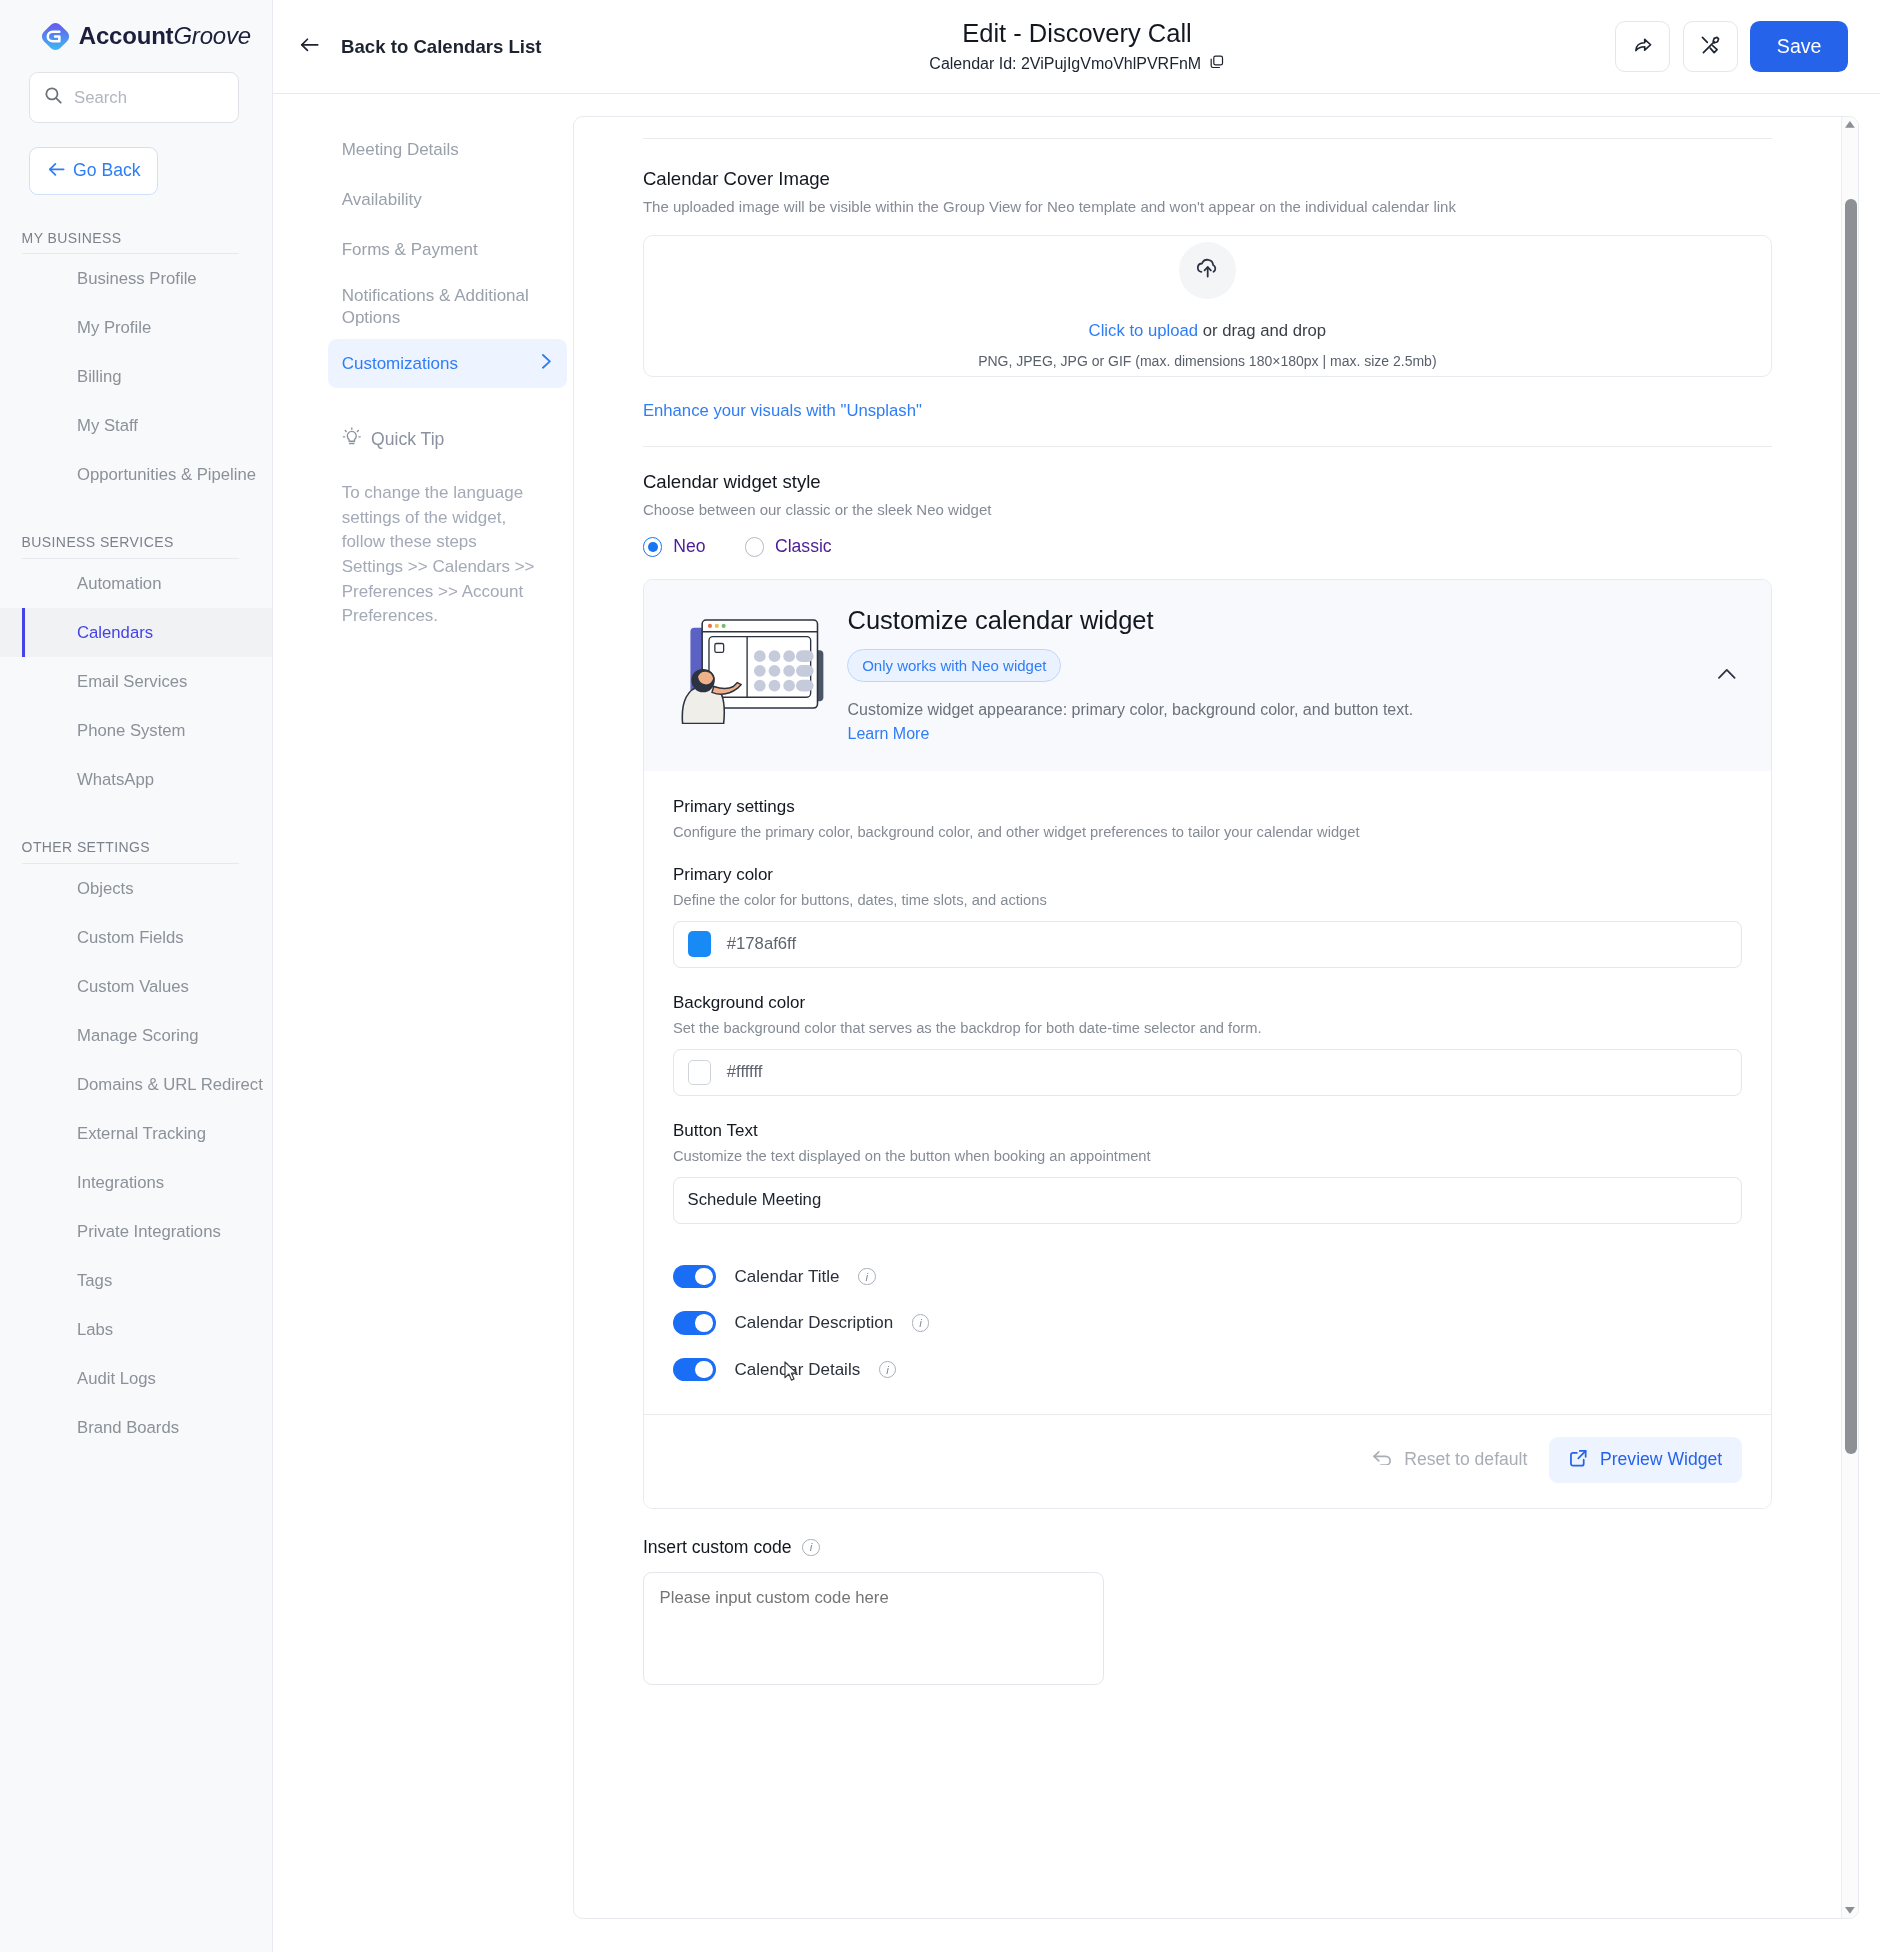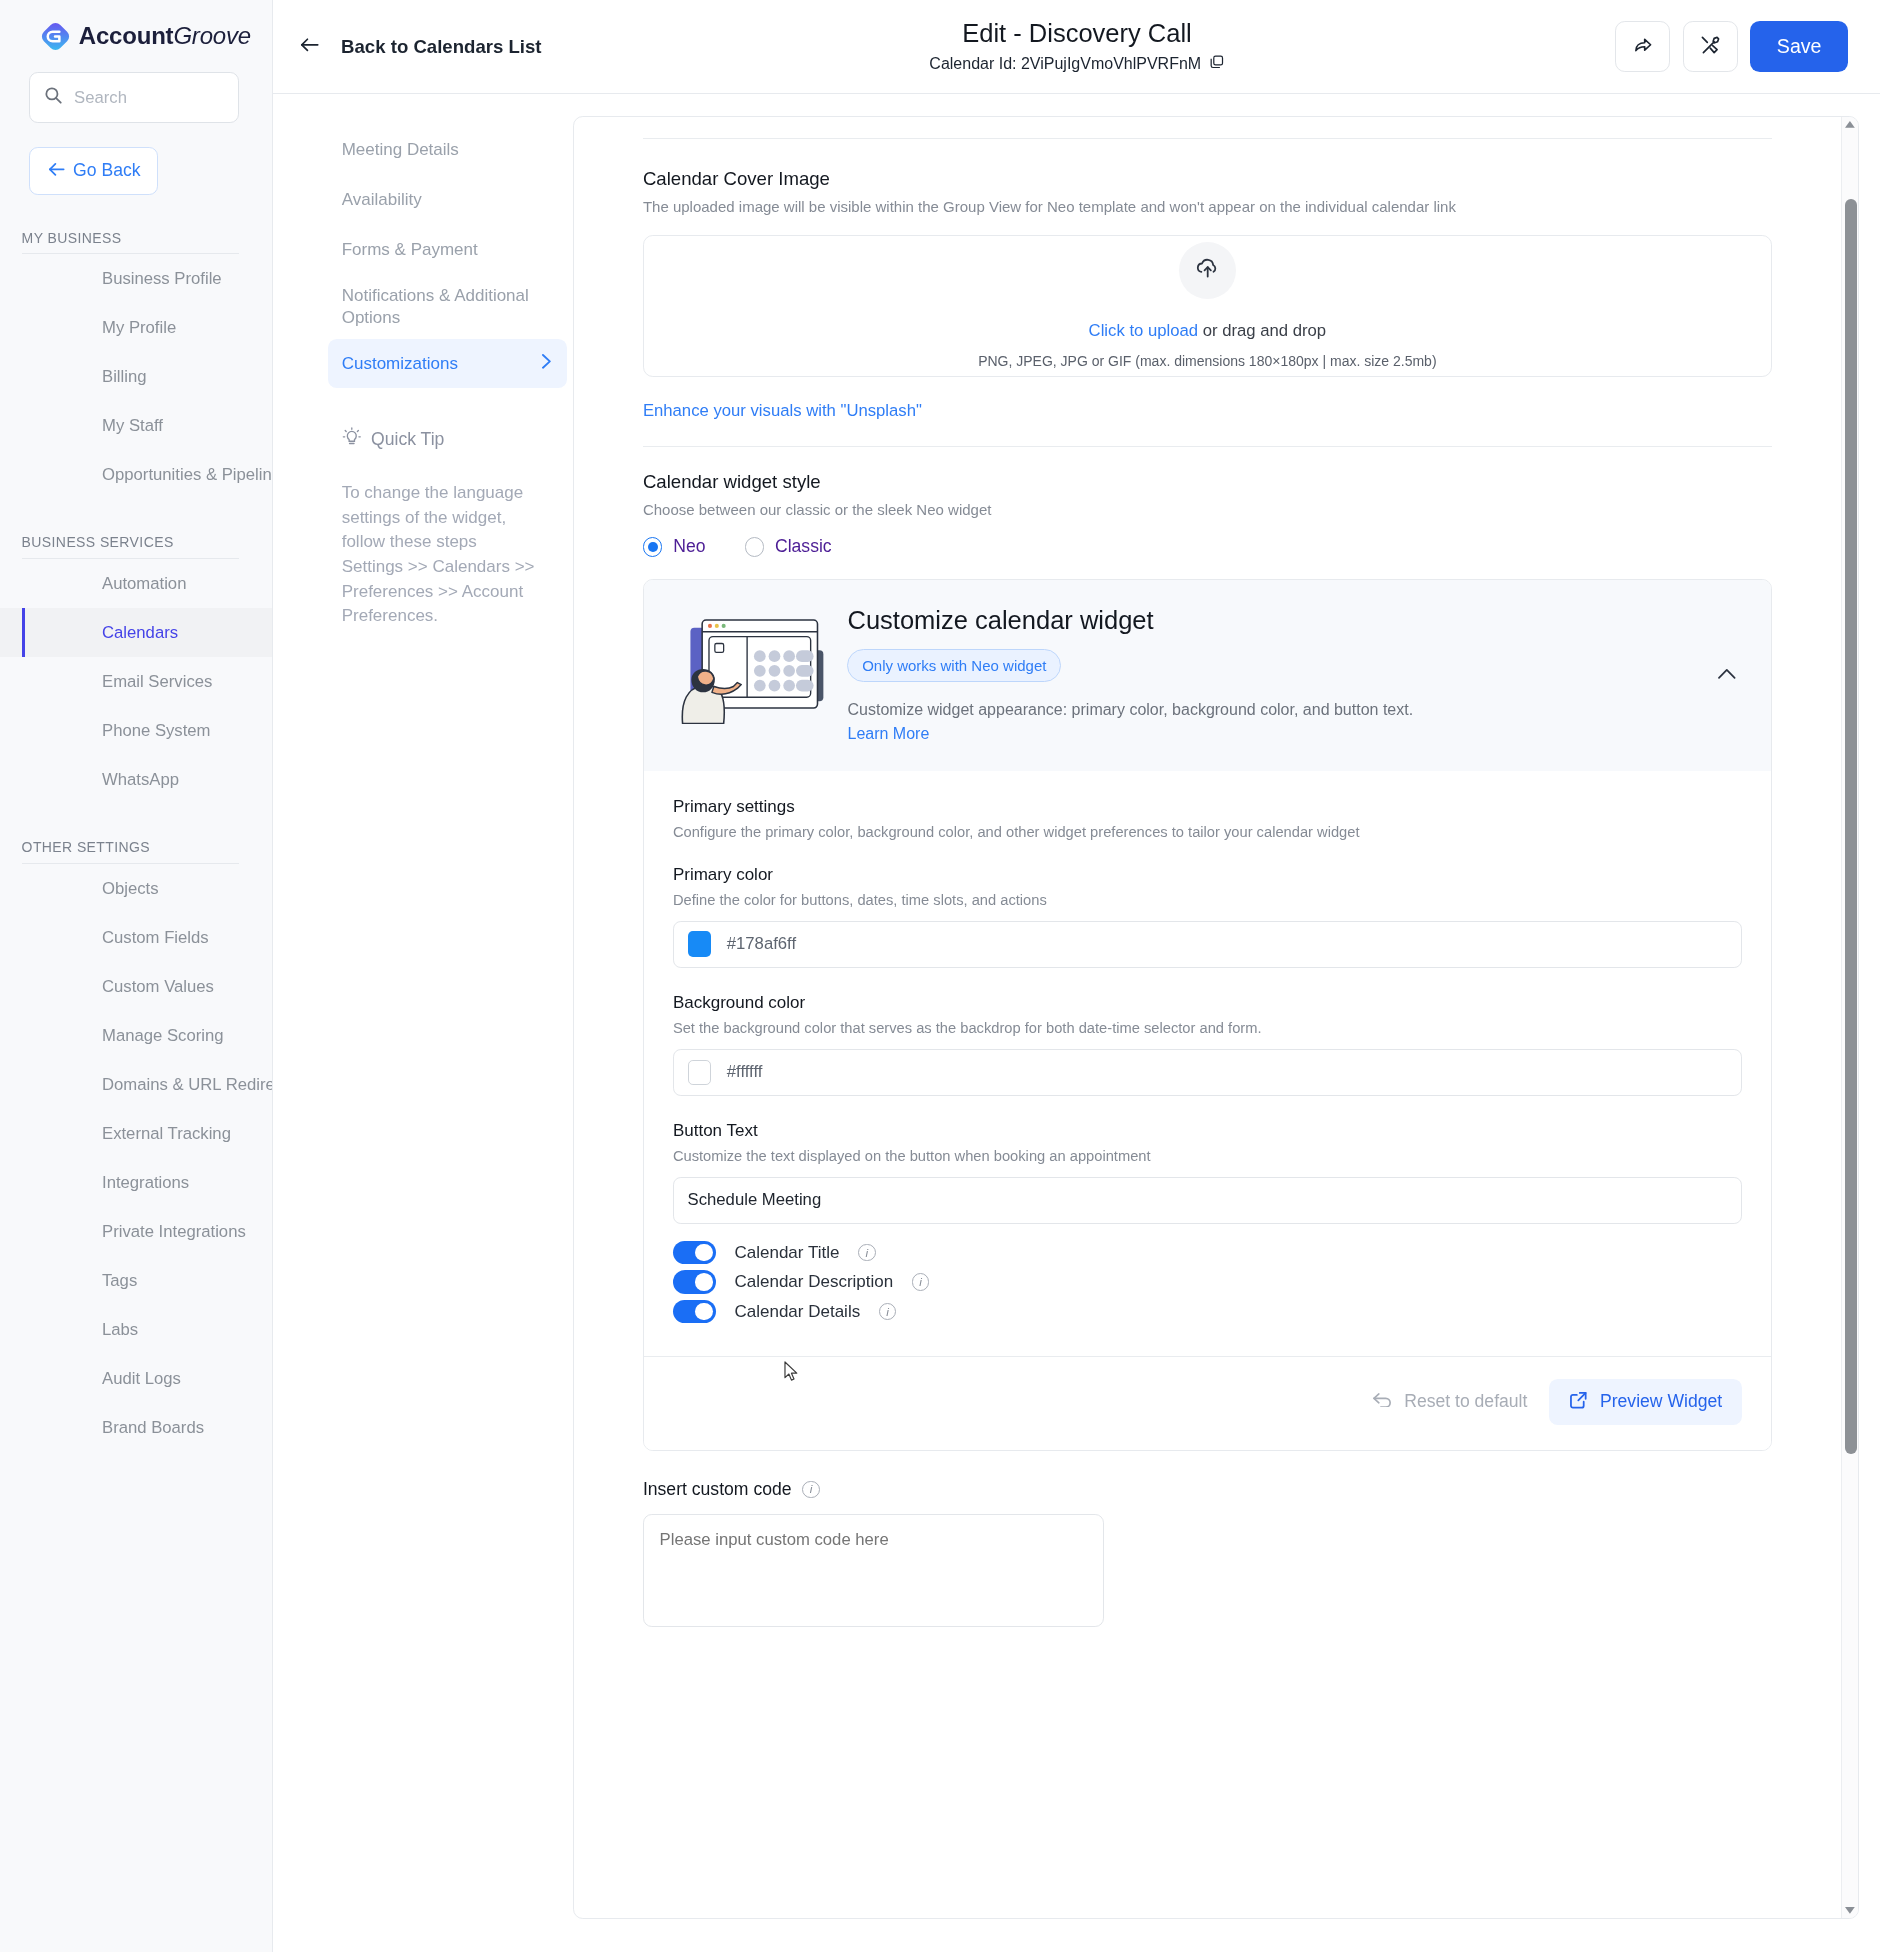--- a/index.html
+++ b/index.html
@@ -47,21 +47,21 @@
     font-family:"Liberation Sans", sans-serif;
   }
 
   .nav-group-title {
     margin: 35px 33px 0 21.6px;
     font-size: 14px; letter-spacing:0.4px; color:#7b828d;
     padding-bottom: 7.8px; border-bottom: 1px solid #e6e9ed;
   }
   .nav-item {
     height: 49px; display:flex; align-items:center;
-    padding-left: 102px; font-size: 16.7px; color:#8b9199;
+    padding-left: 77px; font-size: 16.7px; color:#8b9199;
     cursor:pointer; position:relative; white-space:nowrap;
   }
   .nav-item.active {
     background:#f1f2f4; color:#4543e8; font-weight:400;
   }
   .nav-item.active:before {
     content:""; position:absolute; left:21.6px; top:0; bottom:0;
     width:3.9px; background:#4543e8;
   }
 
@@ -178,21 +178,21 @@
     margin-top:12.7px; height:47px; border:1px solid #e3e6ea; border-radius:7.8px;
     display:flex; align-items:center; gap:15.7px; padding: 0 13.7px; background:#fff;
   }
   .swatch { width:23.5px;height:25.5px;border-radius:4.9px;}
   .swatch.blue { background:#178af6; }
   .swatch.white { background:#fff; border:1px solid #cfd4da;}
   .field-val { font-size:16.7px; color:#5e6570;}
   .field-val.dark { color:#20262f; }
   .blk { margin-top:25.5px; }
 
-  .toggles { margin-top:17px; display:flex; flex-direction:column; gap:6px;}
+  .toggles { margin-top:41px; display:flex; flex-direction:column; gap:23px;}
   .tgl-row { display:flex; align-items:center; gap:18.6px;}
   .tgl { width:43px;height:23.5px;border-radius:13.7px;background:#1a6ef5; position:relative; cursor:pointer; flex:none;}
   .tgl:after { content:""; position:absolute; right:2.9px; top:2.9px; width:17.6px;height:17.6px;border-radius:50%;background:#fff;}
   .tgl-label { font-size:17px; color:#2a313b;}
   .info-i { width:17.6px;height:17.6px;border-radius:50%;border:1.3px solid #a9aeb7; color:#868c96;
             font-size:11.8px; display:inline-flex; align-items:center; justify-content:center; font-style:italic;}
 
   .wp-footer { border-top:1px solid #e9ecef; margin: 33px -29px 0 -29px; padding: 21.6px 29px 3.9px 29px;
                display:flex; align-items:center; justify-content:flex-end; gap:21.6px;}
   .reset-btn { display:flex; align-items:center; gap:10.8px; font-size:17.6px; color:#a8adb6; cursor:pointer;}

